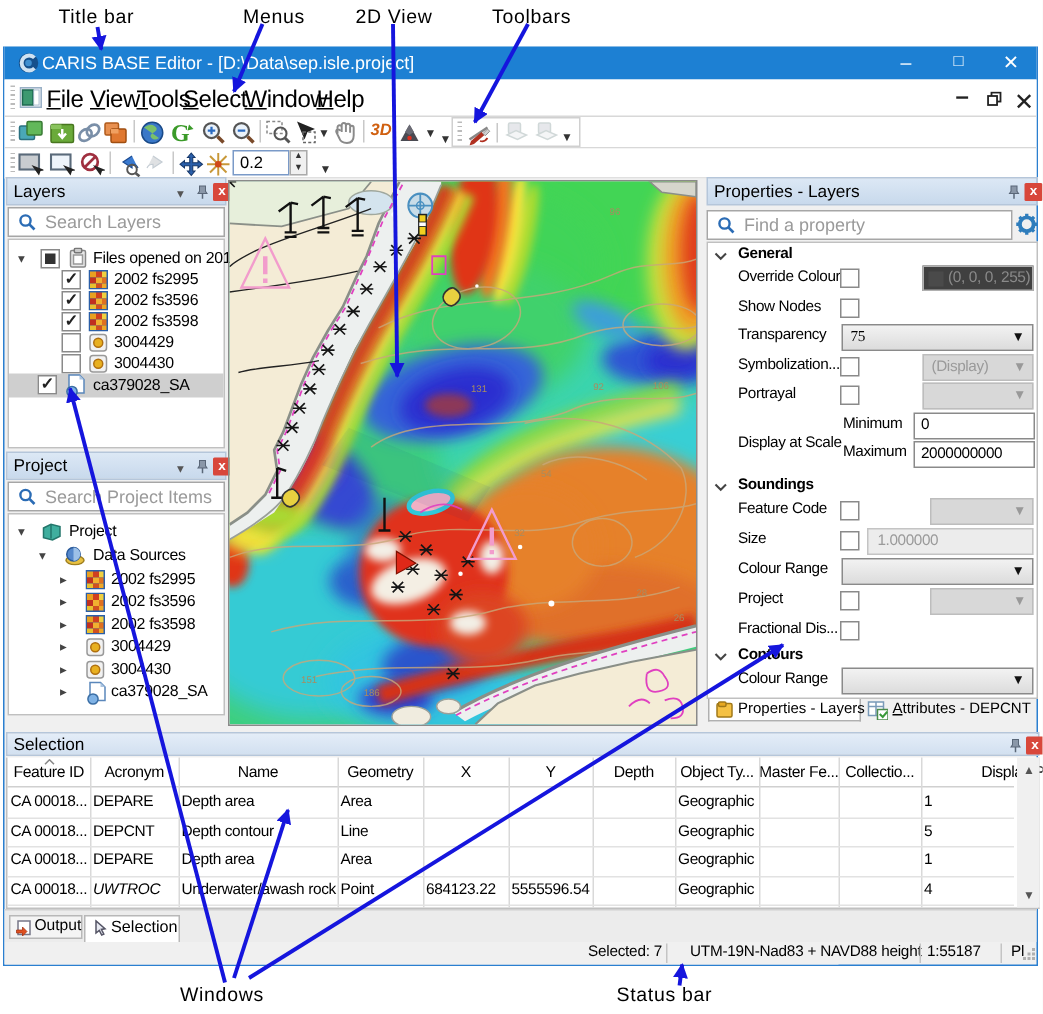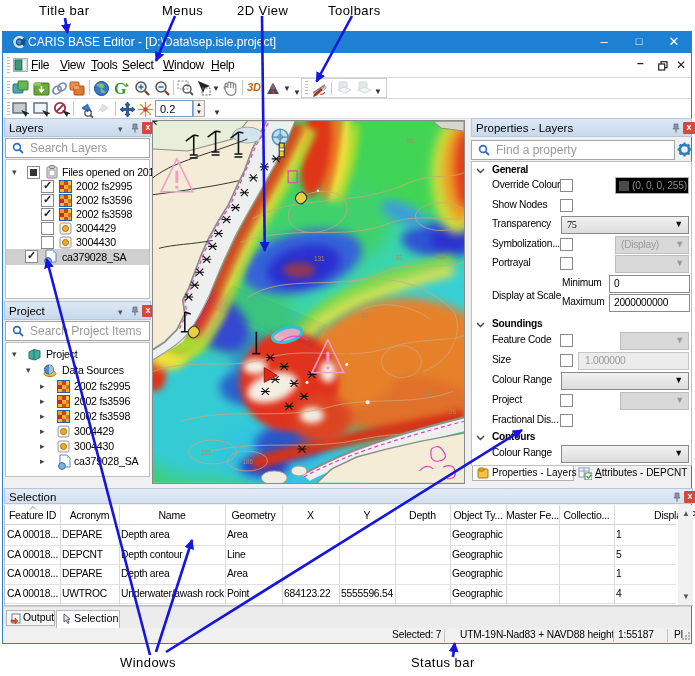--- a/index.html
+++ b/index.html
@@ -5,21 +5,21 @@
 * { margin:0; padding:0; box-sizing:border-box; }
 html,body { width:695px; height:676px; background:#fff; font-family:"Liberation Sans", sans-serif; }
 #page { position:relative; width:695px; height:676px; overflow:hidden; }
 .abs { position:absolute; }
 .lbl { position:absolute; font-size:13px; letter-spacing:0.45px; color:#000; }
 #win { position:absolute; left:2px; top:31px; width:690px; height:613px; background:#f0f0f0; border:1px solid #2a7fd0; border-top:none; }
 #titlebar { position:absolute; left:0; top:0; width:688px; height:22px; background:#1d80d3; }
 #titlebar .ttext { position:absolute; left:25px; top:4px; font-size:12px; color:#fff; }
 .capbtn { position:absolute; top:0; width:34px; height:22px; color:#fff; font-size:13px; text-align:center; line-height:21px; }
 #menubar { position:absolute; left:0; top:22px; width:688px; height:25px; background:#fff; border-bottom:1px solid #d8d8d8; }
-.menu { position:absolute; top:5px; font-size:12px; letter-spacing:-0.3px; color:#000;text-align:right; }
+.menu { position:absolute; top:5px; font-size:16px; letter-spacing:-0.3px; color:#000;text-align:right; }
 .grip { position:absolute; width:3px; background-image:repeating-linear-gradient(#bbb 0 1px, #fff 1px 3px); }
 #tbar1 { position:absolute; left:0; top:47px; width:688px; height:21px; background:#fff; border-bottom:1px solid #d8d8d8; }
 #tbar2 { position:absolute; left:0; top:68px; width:688px; height:20px; background:#fff; border-bottom:1px solid #e0e0e0; }
 .tsep { position:absolute; top:2px; width:1px; height:15px; background:#c8c8c8; }
 .panel-hdr { position:absolute; height:19px; background:linear-gradient(#dce8f5,#c8d9ec); border:1px solid #b5c6da; font-size:11.5px; color:#000; padding:3px 0 0 4px; }
 .closex { position:absolute; width:12px; height:12px; background:#d8473b; color:#fff; font-size:9px; line-height:11px; text-align:center; border-radius:1px; font-weight:bold; }
 .pin { position:absolute; font-size:9px; color:#555; }
 .searchbox { position:absolute; height:20px; background:#fff; border:1px solid #a6a6a6; font-size:12px; color:#9a9a9a; padding:2px 0 0 24px; }
 .mag { position:absolute; left:6px; top:3px; width:12px; height:12px; }
 .treebox { position:absolute; background:#fff; border:1px solid #c0c0c0; }
@@ -444,21 +444,21 @@
           <line x1="2.6" y1="12.4" x2="4.4" y2="10.6"></line>
         </g>
       </svg>
   <div class="abs" id="propbody" style="left:468px; top:130px; width:221px; height:305px; background:#fff; border:1px solid #c0c0c0; font-size:10.2px; letter-spacing:-0.25px; white-space:nowrap;">
     <svg class="abs" style="left:4px; top:6px;" width="9" height="6" viewBox="0 0 9 6">
           <path d="M1,1 L4.5,4.5 L8,1" stroke="#444" stroke-width="1.4" fill="none"></path>
         </svg>
     <div class="abs" style="left:20px; top:2px; font-weight:bold;">General</div>
     <div class="abs" style="left:20px; top:17px;">Override Colour</div>
     <span class="cb" style="left:88px; top:17px;"></span>
-    <div class="abs" style="left:143px; top:15px; width:74px; height:17px; background:#000000; border:1px solid #b0b0b0;">
+    <div class="abs" style="left:143px; top:15px; width:74px; height:17px; background:#404040; border:1px solid #b0b0b0;">
       <span class="abs" style="left:3px; top:3px; width:10px; height:10px; background:#4a4a4a;"></span>
       <span class="abs" style="left:16px; top:2px; color:#8a8a8a; font-size:10.3px; letter-spacing:-0.25px; white-space:nowrap;">(0, 0, 0, 255)</span>
     </div>
     <div class="abs" style="left:20px; top:37px;">Show Nodes</div>
     <span class="cb" style="left:88px; top:37px;"></span>
     <div class="abs" style="left:20px; top:56px;">Transparency</div>
     <div class="abs" style="left:89px; top:54px; width:128px; height:18px; background:linear-gradient(#f2f2f2,#dcdcdc); border:1px solid #8a8a8a;">
       <span class="abs" style="left:5px; top:2px;font-family:Liberation Serif, serif;">75</span>
       <span class="abs" style="right:5px; top:2px; font-size:9px; color:#111;">▼</span>
     </div>
@@ -585,21 +585,21 @@
         <div class="abs" style="left:222px; top:44px;">Line</div>
         <div class="abs" style="left:447px; top:44px;">Geographic</div>
         <div class="abs" style="left:611px; top:44px;">5</div>
     <div class="abs" style="left:2px; top:63px;">CA 00018...</div>
         <div class="abs" style="left:57px; top:63px;">DEPARE</div>
         <div class="abs" style="left:116px; top:63px;">Depth area</div>
         <div class="abs" style="left:222px; top:63px;">Area</div>
         <div class="abs" style="left:447px; top:63px;">Geographic</div>
         <div class="abs" style="left:611px; top:63px;">1</div>
     <div class="abs" style="left:2px; top:83px;">CA 00018...</div>
-        <div class="abs" style="left:57px; top:83px;">UWTROC</div>
+        <div class="abs" style="left:57px; top:83px;font-style:italic;">UWTROC</div>
         <div class="abs" style="left:116px; top:83px;">Underwater/awash rock</div>
         <div class="abs" style="left:222px; top:83px;">Point</div>
         <div class="abs" style="left:279px; top:83px;">684123.22</div>
         <div class="abs" style="left:336px; top:83px;">5555596.54</div>
         <div class="abs" style="left:447px; top:83px;">Geographic</div>
         <div class="abs" style="left:611px; top:83px;">4</div>
     <div class="abs" style="left:673px; top:0px; width:15px; height:100px; background:#f0f0f0;">
       <div class="abs" style="left:4px; top:4px; font-size:8px; color:#555;">▲</div>
       <div class="abs" style="left:4px; bottom:4px; font-size:8px; color:#555;">▼</div>
     </div>

